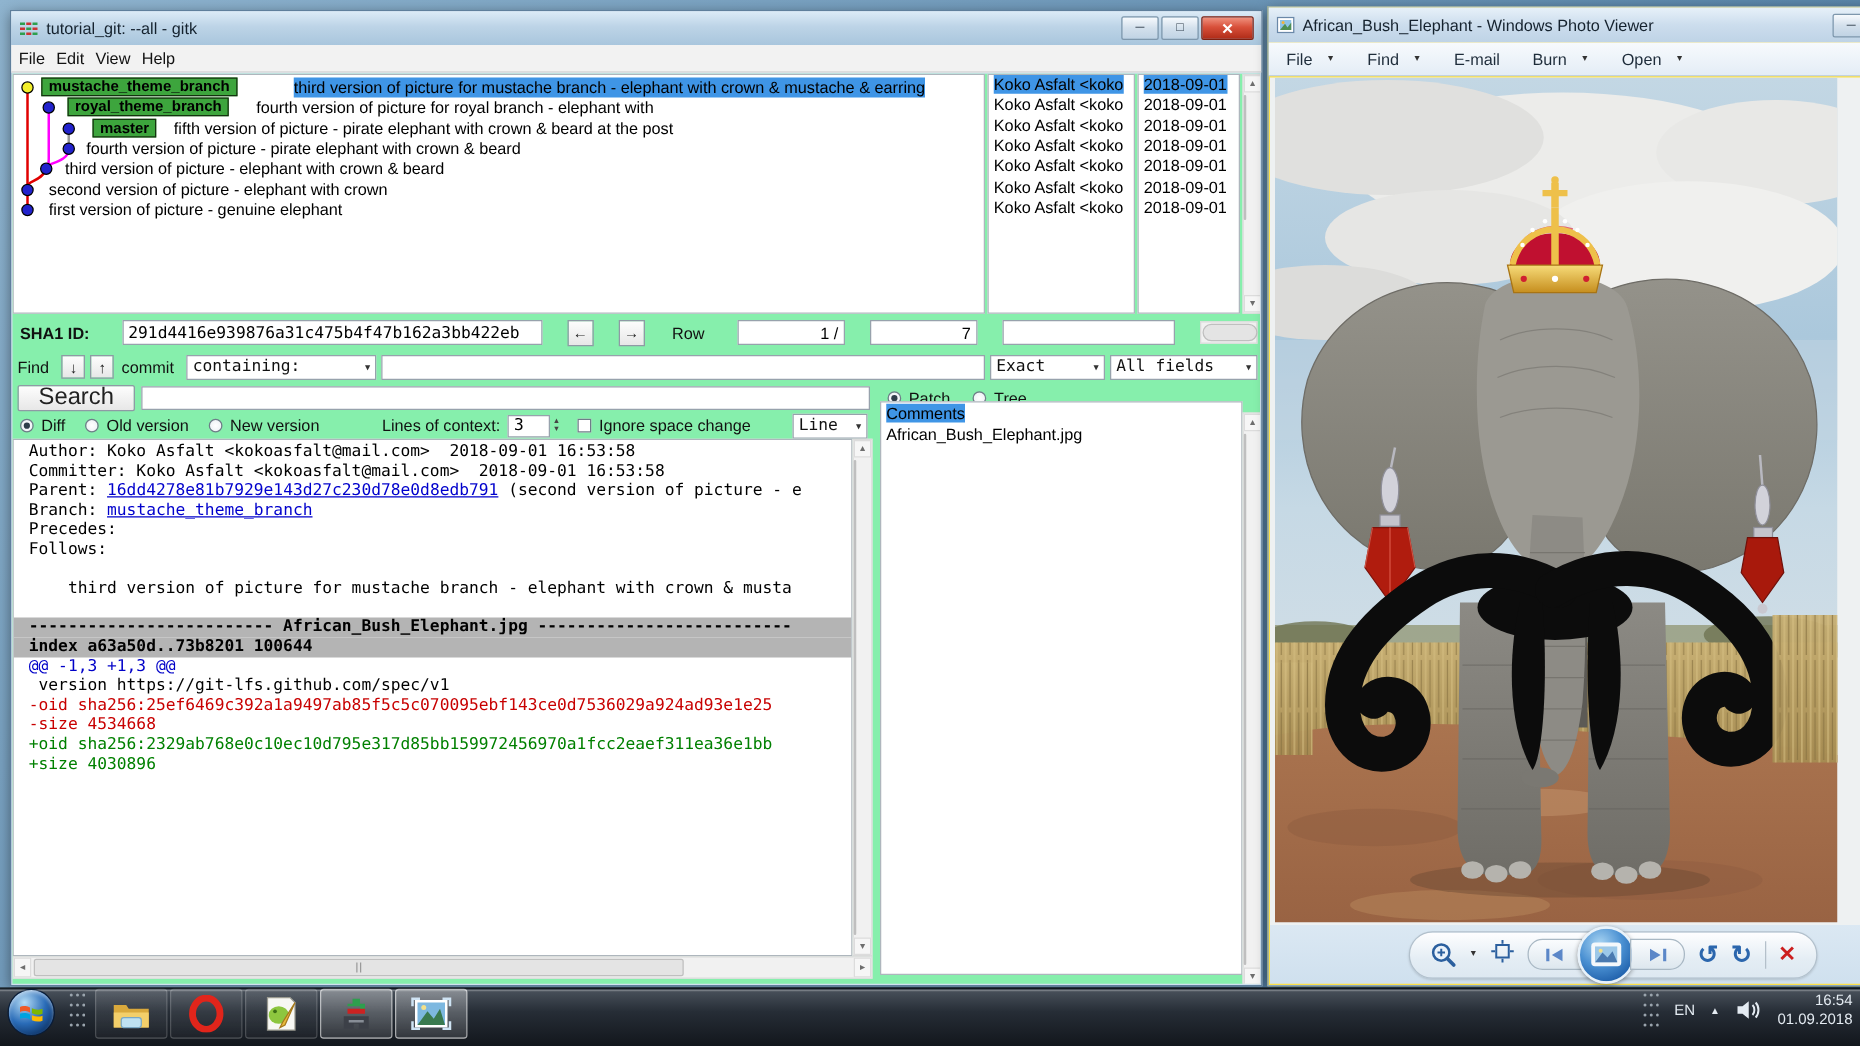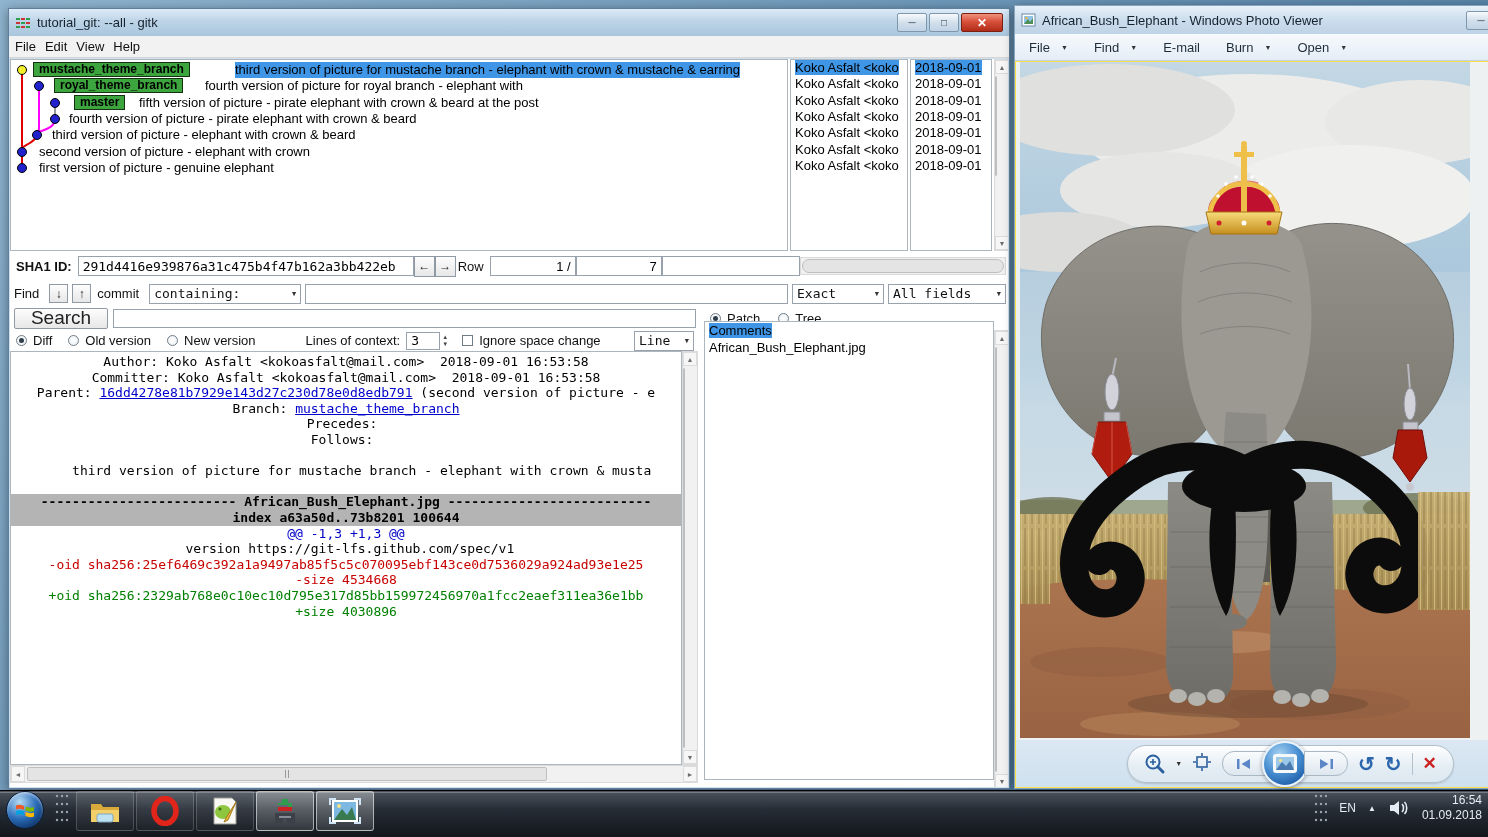--- a/index.html
+++ b/index.html
@@ -18,21 +18,21 @@
     justify-content:center; font-size:10px; color:#33414e; }
   .wbtn.close-red { width:42px; background:linear-gradient(#f0927f,#d8503a 45%,#b02c18);
     border-color:#7c1f10; color:#fff; font-weight:bold; font-size:12px; }
 
   
   .gitk { left:8px; top:8px; width:1002px; height:781px; background:#cfe1ef; }
   .menubar { height:22px; background:#f2f2f2; border-bottom:1px solid #d6d6d6;
     display:flex; align-items:center; padding:0 6px; font-size:13px; color:#111; }
   .mitem { padding:2px 9px 2px 0; }
   .gitk-content { position:absolute; left:1px; right:1px; top:50px; bottom:1px;
-    background:#ffffff; overflow:hidden; }
+    background:#86efac; overflow:hidden; }
   .sunk { background:#fff; border:1px solid #aeb6bd; position:absolute; overflow:hidden; }
 
   
   .crow { position:absolute; left:0; height:16px; width:100%; font-size:13px; }
   .blabel { position:absolute; top:0; background:#3da53d; border:1px solid #14320f;
     font-weight:bold; font-size:12px; line-height:13px; padding:0 5px; color:#000; white-space:nowrap; }
   .cmsg { position:absolute; top:0; white-space:nowrap; color:#000; line-height:16px; }
   .hl { background:#3f95e6; }
   .arow { height:16.35px; font-size:13px; padding-left:4px; white-space:nowrap; overflow:hidden; line-height:16.35px; }
 
@@ -57,21 +57,21 @@
   .rad { width:11px; height:11px; border-radius:50%; border:1px solid #6f7d88;
     background:radial-gradient(#fff,#e9eef2); display:inline-block; position:relative; margin-right:4px; flex:none; }
   .rad.on::after { content:""; position:absolute; left:2px; top:2px; width:5px; height:5px;
     border-radius:50%; background:#2f3e4a; }
   .cb { width:11px; height:11px; border:1px solid #6f7d88; background:#fff; display:inline-block;
     margin-right:4px; flex:none; }
   .lbl { margin:0 6px 0 2px; white-space:nowrap; }
 
   
   .details { font:13px "DejaVu Sans Mono", monospace; line-height:15.6px; color:#000; }
-  .dline { height:15.6px; white-space:pre; padding-left:0; overflow:hidden;text-align:center; }
+  .dline { height:15.6px; white-space:pre; padding-left:12px; overflow:hidden; }
   .dline.hdr { background:#b4b4b4; font-weight:bold; }
   .link { color:#0000cc; text-decoration:underline; }
   .del { color:#c80000; } .add { color:#008000; } .hunk { color:#0000c8; }
 
   .rlist-item { font-size:13px; padding:1px 4px; white-space:nowrap; }
 
   
   .pv { left:1014px; top:5px; width:553px; height:784px; background:#fde047; border-color:#86a5bf; }
   .pv .titlebar { background:linear-gradient(#e7f1f9,#ccdded 50%,#bed3e6); height:28px; }
   .pv-menubar { height:27px; background:linear-gradient(#f7fafd,#e4edf6); border-bottom:1px solid #c2d2e0;
@@ -203,21 +203,21 @@
       <div class="arow">2018-09-01</div>
       <div class="arow">2018-09-01</div>
     </div>
 
     <div class="sbv" style="left:984px;top:0;height:192px">
       <div class="sarr" style="left:0;right:0;top:0;height:14px">▲</div>
       <div class="sthumb" style="top:16px;height:100px"></div>
       <div class="sarr" style="left:0;right:0;bottom:0;height:14px">▼</div>
     </div>
 
-    <div class="barrow" style="left:0;top:192px;width:1000px;height:30px;padding:0 4px;gap:0">
+    <div class="barrow" style="left:0;top:192px;width:1000px;height:30px;padding:0 4px;gap:20px">
       <b class="lbl">SHA1 ID:</b>
       <input class="tin" style="width: 336px;" readonly="" value="291d4416e939876a31c475b4f47b162a3bb422eb">
       <span class="btn" style="width:21px;height:21px">←</span>
       <span class="btn" style="width:21px;height:21px">→</span>
       <span class="lbl">Row</span>
       <input class="tin" style="width: 86px; text-align: right; font-family: &quot;Liberation Sans&quot;, sans-serif;" readonly="" value="1 /">
       <input class="tin" style="width: 86px; text-align: right; font-family: &quot;Liberation Sans&quot;, sans-serif;" readonly="" value="7">
       <input class="tin" style="width: 138px;" readonly="">
       <div class="sbh" style="position:relative;flex:1;height:18px">
         <div class="sthumb" style="left:1px;top:1px;bottom:1px;width:99%;border-radius:7px"></div>

